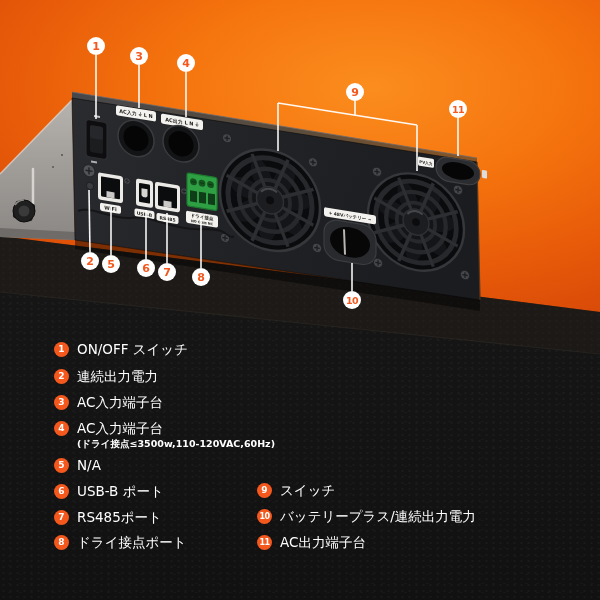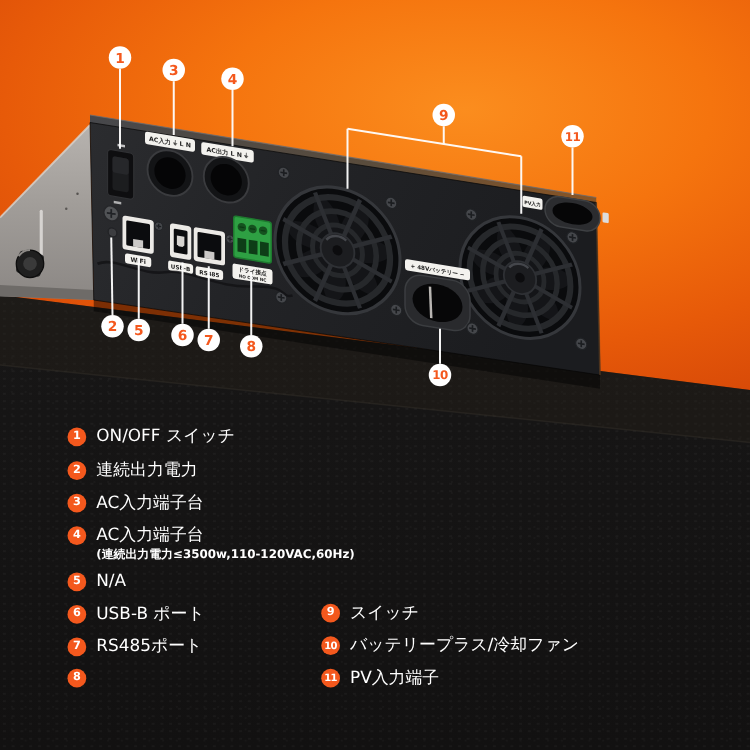--- a/index.html
+++ b/index.html
@@ -305,21 +305,21 @@
       <div class="lrow">
           <span class="ln">3</span>
           <span class="lt">AC入力端子台</span>
         </div>
     </div>
     <div class="legend-item" style="left:54px;top:421px;display:block;">
       <div class="lrow">
           <span class="ln">4</span>
           <span class="lt">AC入力端子台</span>
         </div>
-      <div class="lsub">(連続出力電力≤3500w,110-120VAC,60Hz)</div>
+      <div class="lsub">(ドライ接点≤3500w,110-120VAC,60Hz)</div>
     </div>
     <div class="legend-item" style="left:54px;top:458px;">
       <div class="lrow">
           <span class="ln">5</span>
           <span class="lt">N/A</span>
         </div>
     </div>
     <div class="legend-item" style="left:54px;top:484px;">
       <div class="lrow">
           <span class="ln">6</span>
@@ -328,35 +328,36 @@
     </div>
     <div class="legend-item" style="left:54px;top:510px;">
       <div class="lrow">
           <span class="ln">7</span>
           <span class="lt">RS485ポート</span>
         </div>
     </div>
     <div class="legend-item" style="left:54px;top:535px;">
       <div class="lrow">
           <span class="ln">8</span>
+          <span class="lt">ドライ接点ポート</span>
         </div>
     </div>
     <div class="legend-item" style="left:257px;top:483px;">
       <div class="lrow">
           <span class="ln">9</span>
           <span class="lt">スイッチ</span>
         </div>
     </div>
     <div class="legend-item" style="left:257px;top:509px;">
       <div class="lrow">
           <span class="ln two">10</span>
-          <span class="lt">バッテリープラス/冷却ファン</span>
+          <span class="lt">バッテリープラス/連続出力電力</span>
         </div>
     </div>
     <div class="legend-item" style="left:257px;top:535px;">
       <div class="lrow">
           <span class="ln two">11</span>
-          <span class="lt">PV入力端子</span>
+          <span class="lt">AC出力端子台</span>
         </div>
     </div>
   </div>
 
 </div>
 
 </body></html>

